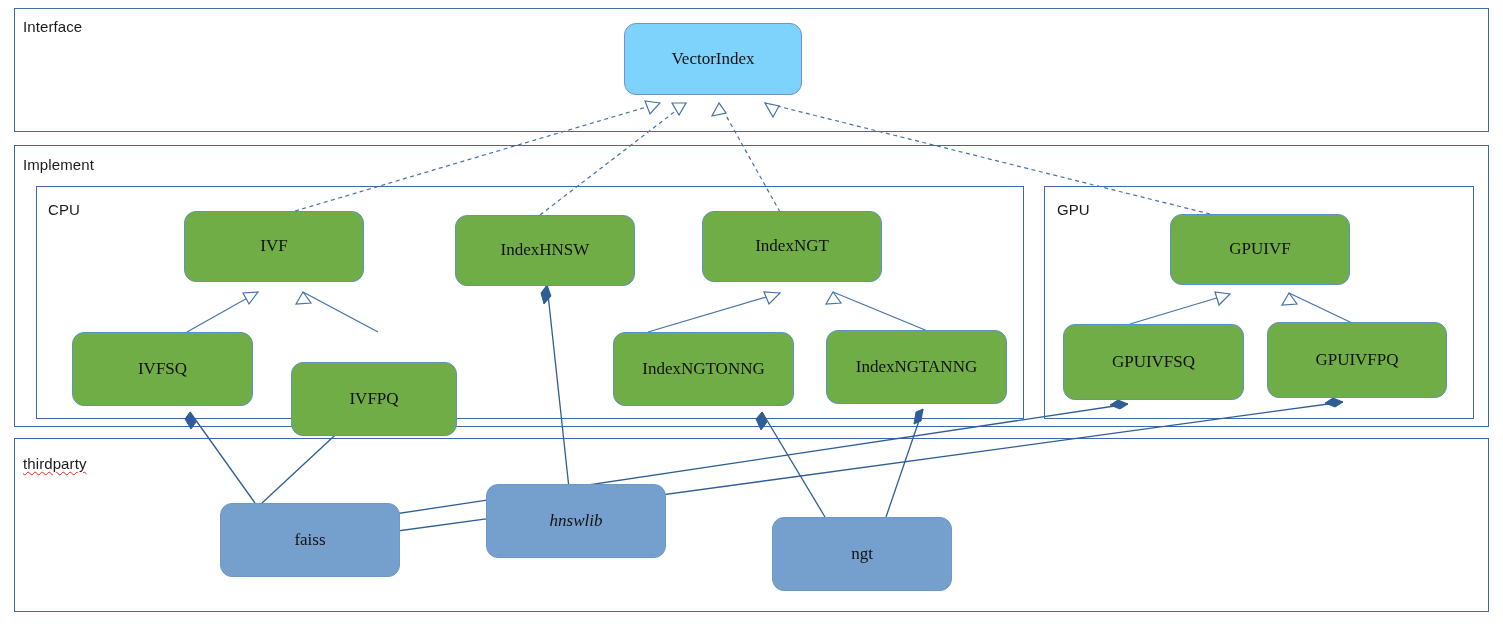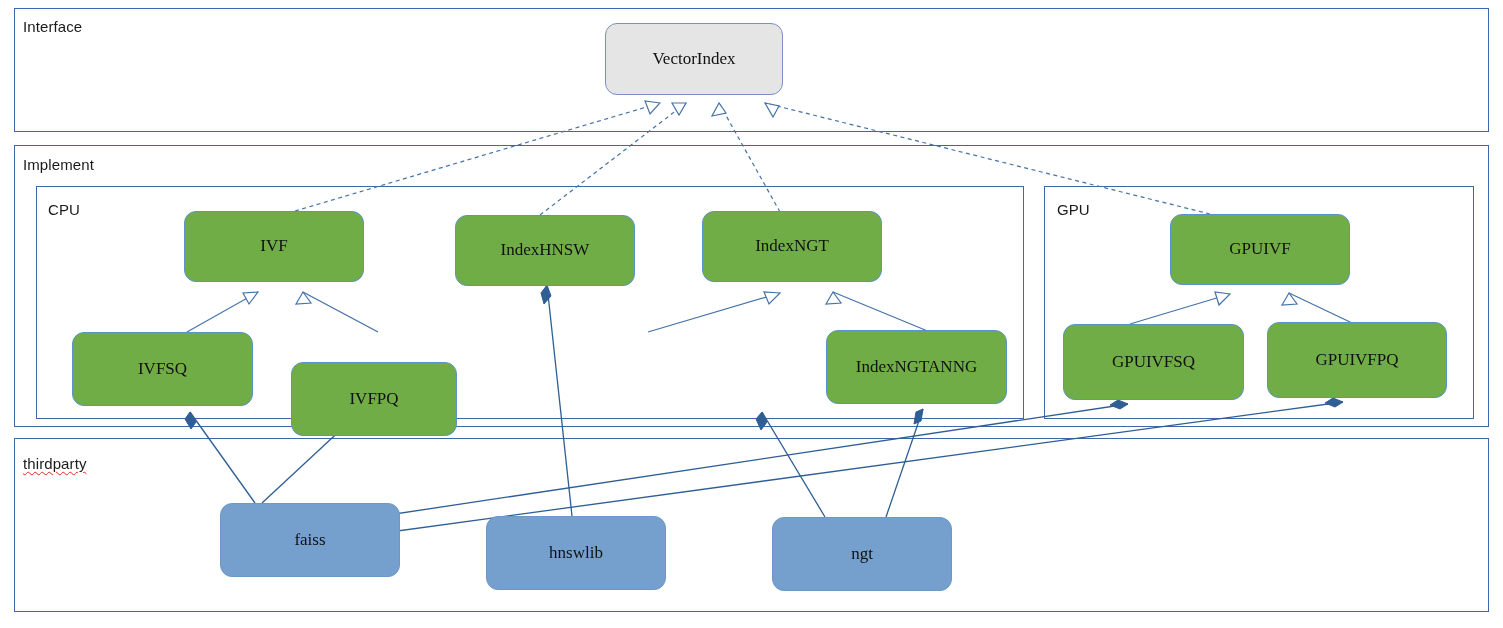--- a/index.html
+++ b/index.html
@@ -14,21 +14,21 @@
      text-decoration-color:#e02b20;
      text-decoration-style:wavy;
      text-decoration-thickness:1px;
      text-underline-offset:2px;
   }
 
   .node{position:absolute;box-sizing:border-box;border:1.3px solid #4472a8;border-radius:12px;
         display:flex;align-items:center;justify-content:center;text-align:center;
         font-family:"Liberation Serif",serif;font-size:17px;color:#111;line-height:1.1;
         padding:2px 6px;}
-  .node.iface{background:#e5e5e5;border-color:#7b8fc4;}
+  .node.iface{background:#7dd3fc;border-color:#7b8fc4;margin-left:19px;}
   .node.impl{background:#70ad46;border-color:#5b93c6;}
   .node.third{background:#75a0ce;border-color:#6d98c6;}
 
   svg#wires{position:absolute;left:0;top:0;width:1503px;height:628px;pointer-events:none;}
   .real{fill:none;stroke:#4472a8;stroke-width:1.2px;stroke-dasharray:4 3.5;}
   .gen{fill:none;stroke:#4472a8;stroke-width:1.2px;}
   .comp{fill:none;stroke:#2e5e93;stroke-width:1.3px;}
   .hollow{fill:#ffffff;stroke:#4472a8;stroke-width:1.2px;}
   .solidd{fill:#2e5e93;stroke:#2e5e93;stroke-width:1px;}
 </style>
@@ -145,28 +145,29 @@
   <div class="node impl" style="left:184px;top:211px;width:180px;height:71px;">IVF</div>
 
   <div class="node impl" style="left:455px;top:215px;width:180px;height:71px;text-align:center;">IndexHNSW</div>
 
   <div class="node impl" style="left:702px;top:211px;width:180px;height:71px;">IndexNGT</div>
 
   <div class="node impl" style="left:72px;top:332px;width:181px;height:74px;">IVFSQ</div>
 
   <div class="node impl" style="left:291px;top:332px;width:166px;height:74px;margin-top:30px;">IVFPQ</div>
 
+  <div class="node impl" style="left:613px;top:332px;width:181px;height:74px;">IndexNGTONNG</div>
 
   <div class="node impl" style="left:826px;top:330px;width:181px;height:74px;">IndexNGTANNG</div>
 
   <div class="node impl" style="left:1170px;top:214px;width:180px;height:71px;text-align:right;">GPUIVF</div>
 
   <div class="node impl" style="left:1063px;top:324px;width:181px;height:76px;">GPUIVFSQ</div>
 
   <div class="node impl" style="left:1267px;top:322px;width:180px;height:76px;">GPUIVFPQ</div>
 
   <div class="node third" style="left:188px;top:503px;width:180px;height:74px;margin-left:32px;">faiss</div>
 
-  <div class="node third" style="left:486px;top:516px;width:180px;height:74px;">hnswlib</div>
+  <div class="node third" style="left:486px;top:484px;width:180px;height:74px;font-style:italic;">hnswlib</div>
 
   <div class="node third" style="left:772px;top:517px;width:180px;height:74px;">ngt</div>
 
 </div>
 
 </body></html>

